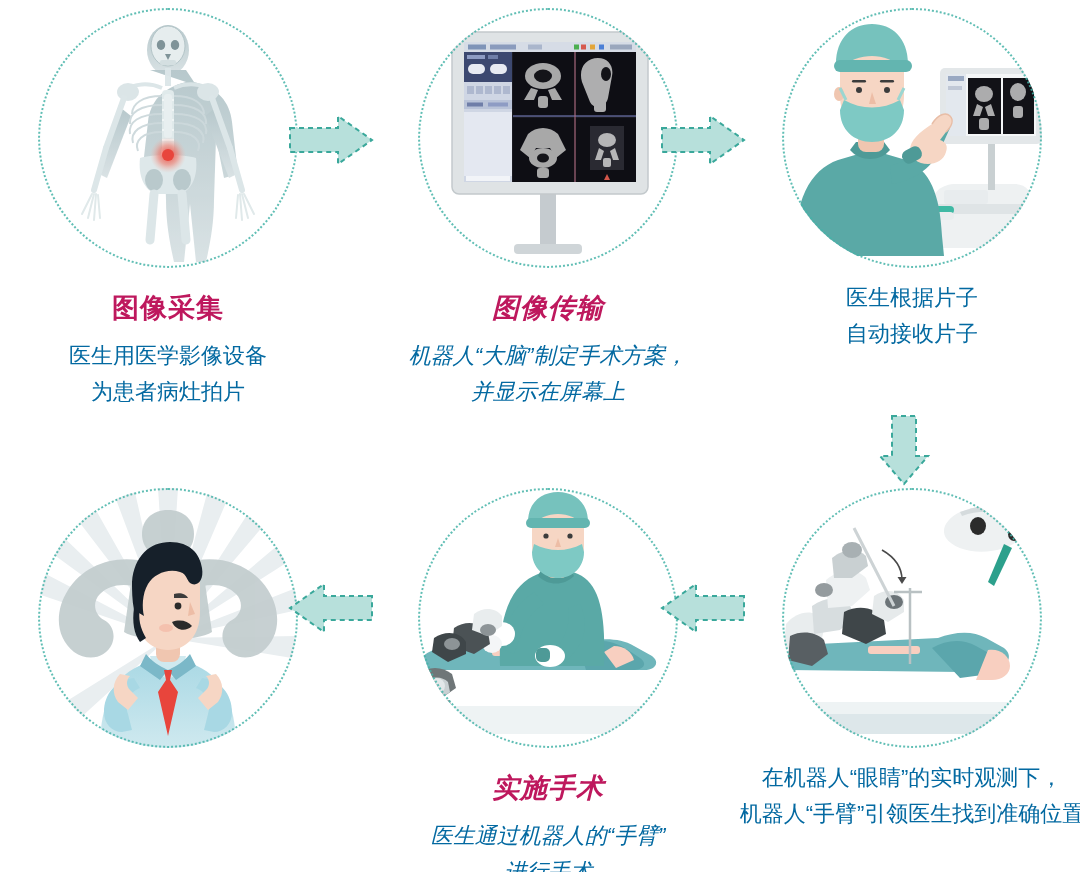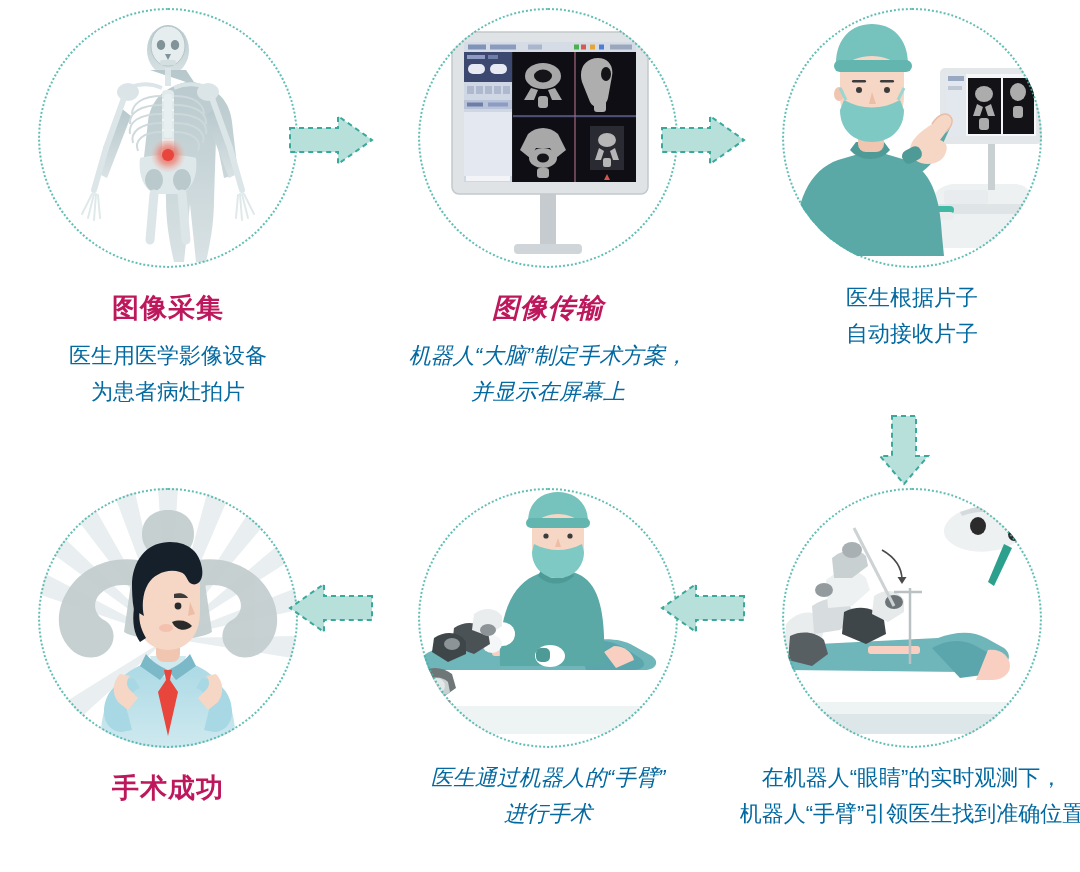--- a/index.html
+++ b/index.html
@@ -434,20 +434,21 @@
 
             <path d="M0 186 c10 -8 24 -8 34 0 l4 14 -20 14 -22 -6z" fill="#6f7678"></path>
             <path d="M6 194 c8 -6 18 -6 24 0 l2 10 -14 10 -16 -6z" fill="#c9d0d2"></path>
             <ellipse cx="18" cy="198" rx="9" ry="8" fill="#e3e8e9"></ellipse>
             <path d="M12 212 l20 0 4 22 -24 0z" fill="#9aa1a3"></path>
           </g>
         </svg>
       </div>
       <div class="dotted-circle"></div>
     </div>
+    <div class="step-title">实施手术</div>
     <div class="step-desc">医生通过机器人的“手臂”
 进行手术</div>
   </div>
 
   <div class="step step-r2 col-a">
     <div class="circle-wrap">
       <div class="art">
         <svg viewBox="0 0 260 260">
           <defs>
             <linearGradient id="shirtG" x1="0" y1="0" x2="0" y2="1">
@@ -505,21 +506,20 @@
           <ellipse cx="128" cy="140" rx="7" ry="4" fill="#f3b8a5" opacity=".7"></ellipse>
 
           <path d="M96 190 c-18 2 -30 16 -30 34 c0 12 8 20 18 20 l10 -2 -4 -16 c-4 -12 2 -22 12 -26z" fill="#a8d8e4"></path>
           <path d="M164 190 c18 2 30 16 30 34 c0 12 -8 20 -18 20 l-10 -2 4 -16 c4 -12 -2 -22 -12 -26z" fill="#a8d8e4"></path>
           <path d="M82 186 c-8 8 -8 20 -2 28 l10 8 10 -12 -8 -8 c-4 -4 -4 -10 0 -14z" fill="#f6d6c4"></path>
           <path d="M178 186 c8 8 8 20 2 28 l-10 8 -10 -12 8 -8 c4 -4 4 -10 0 -14z" fill="#f6d6c4"></path>
         </svg>
       </div>
       <div class="dotted-circle"></div>
     </div>
-    <div class="step-title">手术成功</div>
     <div class="step-desc"></div>
   </div>
 
   <div class="arrow arr-r1-1">
     <svg width="90" height="56" viewBox="0 0 90 56">
       <path d="M4 16 H52 V4 L86 28 L52 52 V40 H4 Z" fill="#b7e0db" stroke="#3aa89b" stroke-width="2" stroke-dasharray="5 4"></path>
     </svg>
   </div>
 
   <div class="arrow arr-r1-2">

